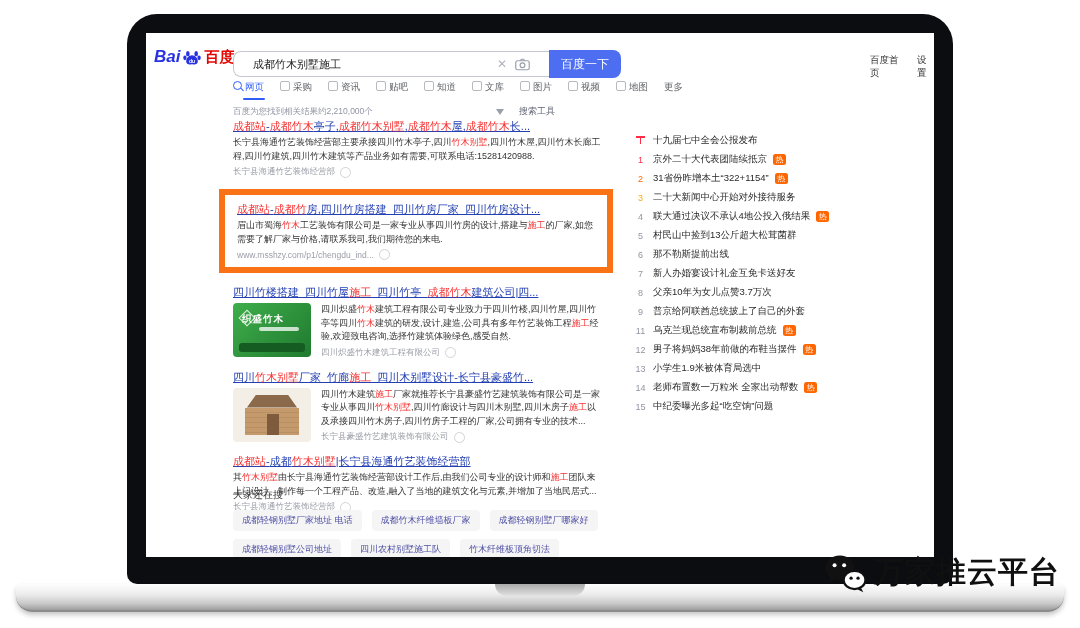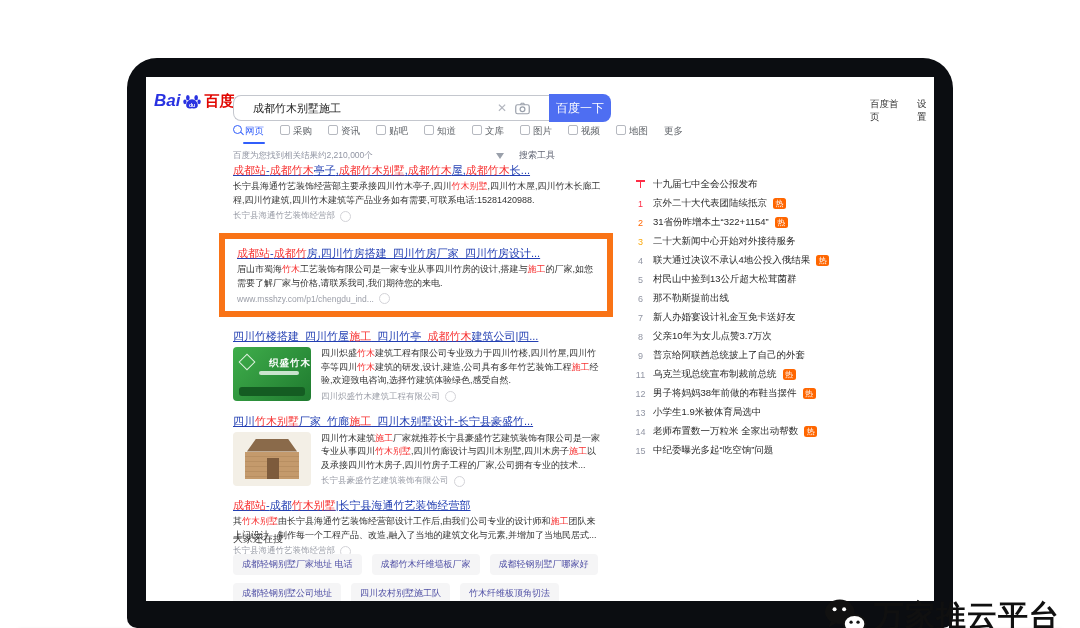--- a/index.html
+++ b/index.html
@@ -1,17 +1,17 @@
 <!DOCTYPE html>
 <html><head>
 <meta charset="utf-8">
 <style>
   html,body{margin:0;padding:0;background:#fff;width:1080px;height:628px;overflow:hidden;
     font-family:"Liberation Sans",sans-serif;}
-  .stage{position:absolute;inset:0;margin-top:44px;}
+  .stage{position:absolute;inset:0;}
 
   
   .screen{position:absolute;left:127px;top:14px;width:826px;height:570px;
     background:#0b0d11;border-radius:30px 30px 10px 10px;}
   .screen-inner{position:absolute;left:19px;top:19px;width:788px;height:524px;background:#fff;overflow:hidden;}
   .base{position:absolute;left:16px;top:584px;width:1048px;height:26px;
     background:linear-gradient(#fdfdfd,#ececec 40%,#c9c9c9 75%,#9d9d9d);
     border-radius:5px 5px 16px 16px;border-bottom:2px solid #8c8c8c;
     box-shadow:0 3px 5px rgba(0,0,0,.22);}
   .notch{position:absolute;left:479px;top:0;width:90px;height:12px;
@@ -25,21 +25,21 @@
   .serp{position:relative;width:788px;height:524px;font-family:"Liberation Sans",sans-serif;}
   .logo{position:absolute;left:8px;top:14px;display:flex;align-items:center;gap:2px;}
   .logo-bai{font-size:17px;font-weight:bold;color:#2932e1;font-style:italic;}
   .logo-cn{font-size:15px;font-weight:bold;color:#e10601;}
 
   .search-row{position:absolute;left:87px;top:17px;display:flex;align-items:center;}
   .sbox{width:316px;height:26px;border:1px solid #c4c7ce;border-right:none;border-radius:8px 0 0 8px;
     display:flex;align-items:center;gap:8px;padding:0 19px;box-sizing:border-box;background:#fff;}
   .query{flex:1;font-size:11px;color:#222;white-space:nowrap;overflow:hidden;}
   .clear-x{color:#b2b5be;font-size:12px;line-height:1;cursor:pointer;}
-  .sbtn{width:62px;height:28px;background:#4e6ef2;color:#fff;font-size:12px;border-radius:0 8px 8px 0;
+  .sbtn{width:72px;height:28px;background:#4e6ef2;color:#fff;font-size:12px;border-radius:0 8px 8px 0;
     display:flex;align-items:center;justify-content:center;cursor:pointer;}
   .toplinks{position:absolute;left:724px;top:21px;display:flex;gap:13px;font-size:9.5px;color:#333;}
   .toplinks span{cursor:pointer;}
 
   .tabs{position:absolute;left:87px;top:48px;display:flex;gap:16px;font-size:9.5px;color:#5f6368;align-items:center;}
   .tab{display:flex;gap:3px;cursor:pointer;white-space:nowrap;}
   .tab.active{color:#315efb;position:relative;}
   .tab.active::after{content:"";position:absolute;left:10px;bottom:-6px;width:22px;height:2px;background:#315efb;border-radius:1px;}
   .mi{width:8px;height:8px;border:1.2px solid #b6b9c0;border-radius:2px;display:inline-block;}
   .mag{width:7px;height:7px;border:1.4px solid #315efb;border-radius:50%;position:relative;display:inline-block;}
@@ -57,21 +57,21 @@
   .r-desc .hl{color:#f73131;}
   .r-src{font-size:8.5px;color:#9b9ea8;margin-top:3px;display:flex;align-items:center;gap:5px;}
   .info-dot{width:9px;height:9px;border-radius:50%;border:1px solid #d3d3d8;display:inline-block;}
   .hl-box{border:6px solid #f97316;padding:7px 12px;margin:2px 0 12px -14px;width:394px;box-sizing:border-box;}
   .hl-box .result{margin-bottom:0;}
   .r-row{display:flex;gap:10px;margin-top:4px;}
   .r-right{flex:1;min-width:0;}
   .r-right .r-desc{margin-top:0;}
   .thumb{width:78px;height:54px;border-radius:4px;flex-shrink:0;position:relative;overflow:hidden;cursor:pointer;}
   .thumb.green{background:linear-gradient(135deg,#3fae4b,#1f7a2f);}
-  .g-label{position:absolute;left:36px;top:10px;color:#fff;font-weight:bold;font-size:9.5px;letter-spacing:1px;}
+  .g-label{position:absolute;left:9px;top:10px;color:#fff;font-weight:bold;font-size:9.5px;letter-spacing:1px;}
   .g-diamond{position:absolute;left:8px;top:9px;width:10px;height:10px;border:1.6px solid #dff2e0;transform:rotate(45deg);}
   .g-line{position:absolute;left:26px;top:24px;width:40px;height:4px;background:rgba(255,255,255,.75);border-radius:2px;}
   .g-band{position:absolute;left:6px;right:6px;bottom:5px;height:9px;background:#145c22;border-radius:3px;}
   .thumb.house{background:#f3efe6;}
   .h-roof{position:absolute;left:6px;right:6px;top:7px;height:13px;background:#8a6a4a;
     clip-path:polygon(12% 100%,26% 0,74% 0,88% 100%,100% 100%,0 100%);}
   .h-body{position:absolute;left:12px;right:12px;top:20px;bottom:7px;
     background:repeating-linear-gradient(#c49a6c 0 4px,#b88f62 4px 5px);}
   .h-door{position:absolute;left:34px;width:12px;top:26px;bottom:7px;background:#7d5b3c;}
 

